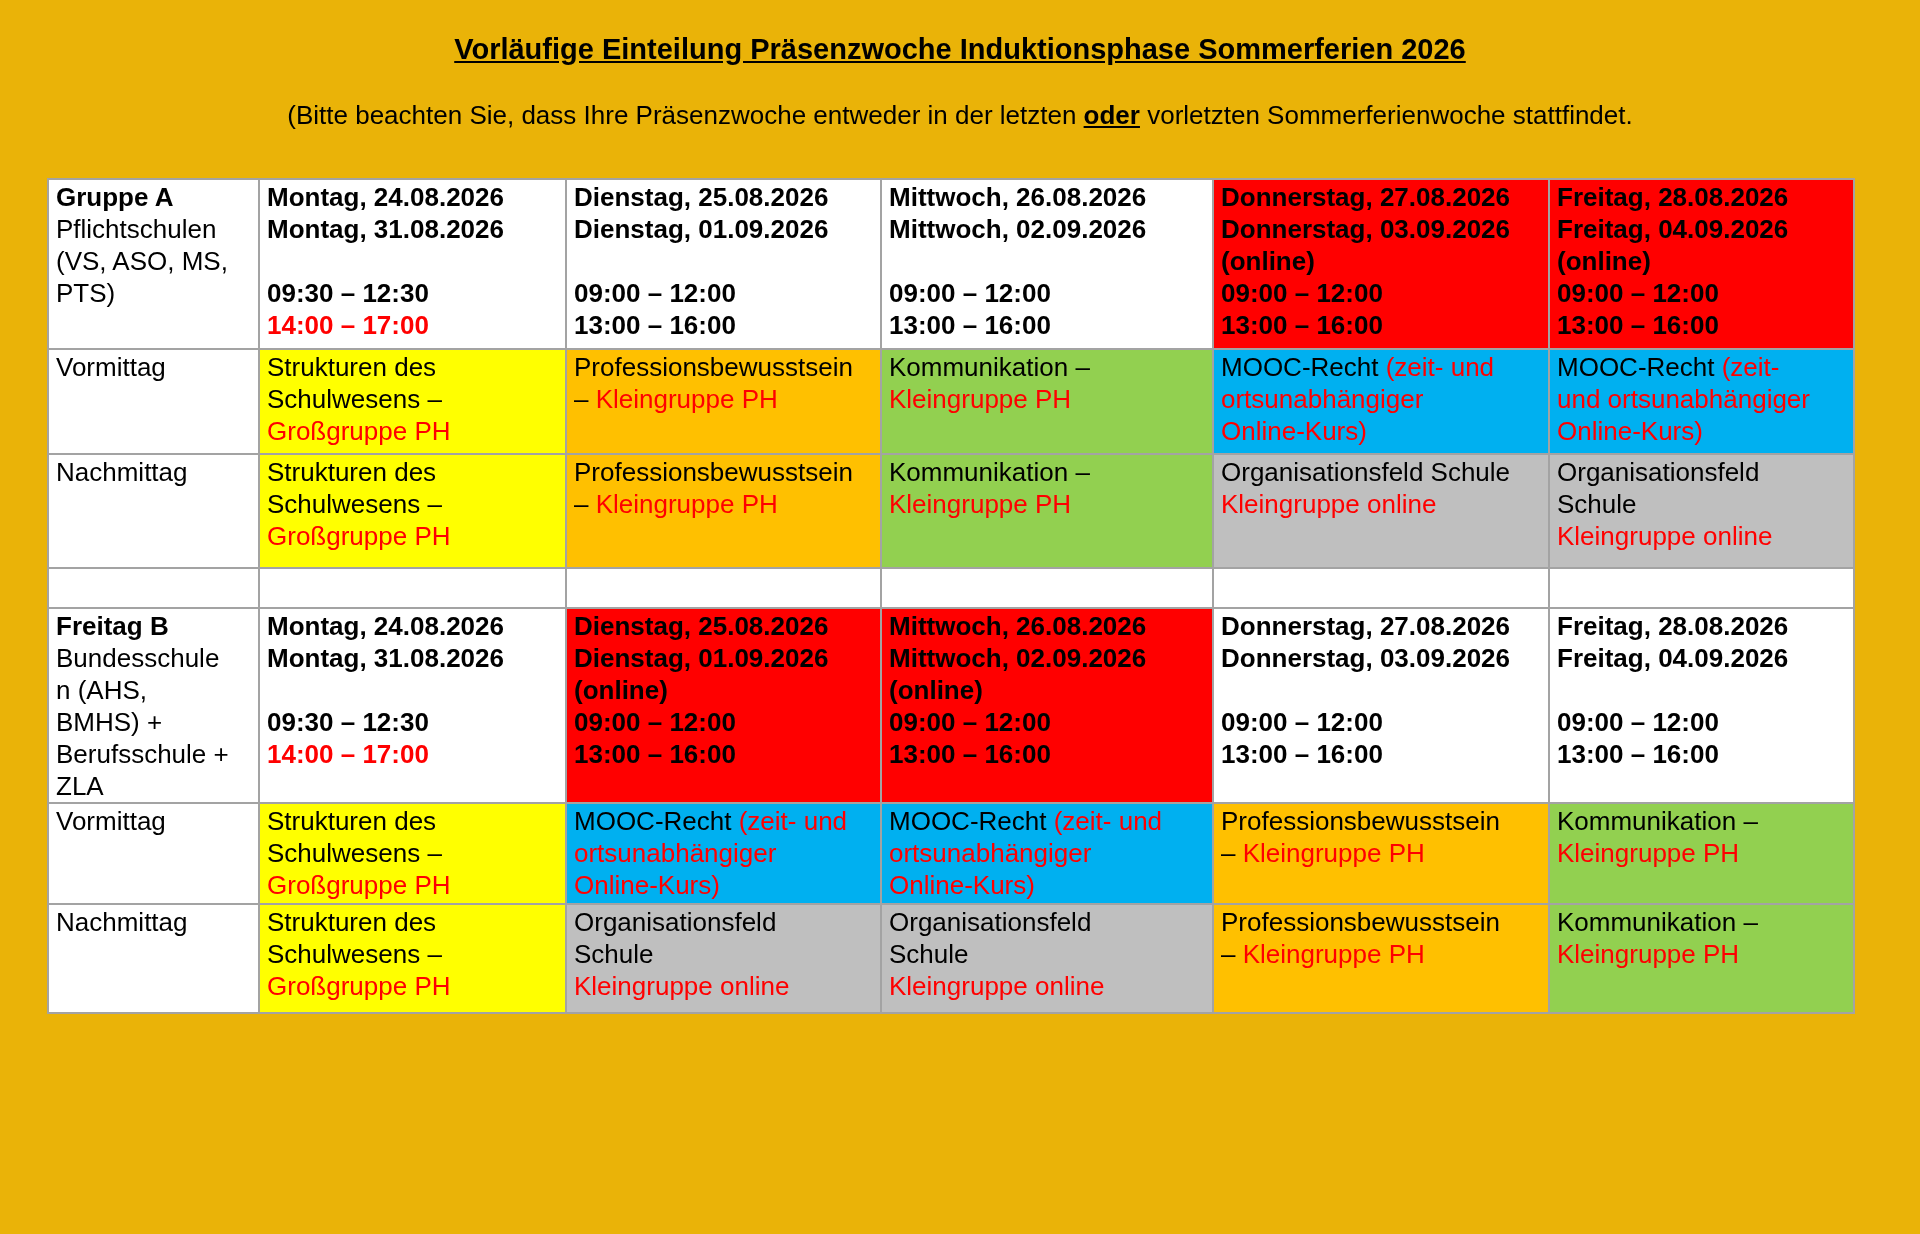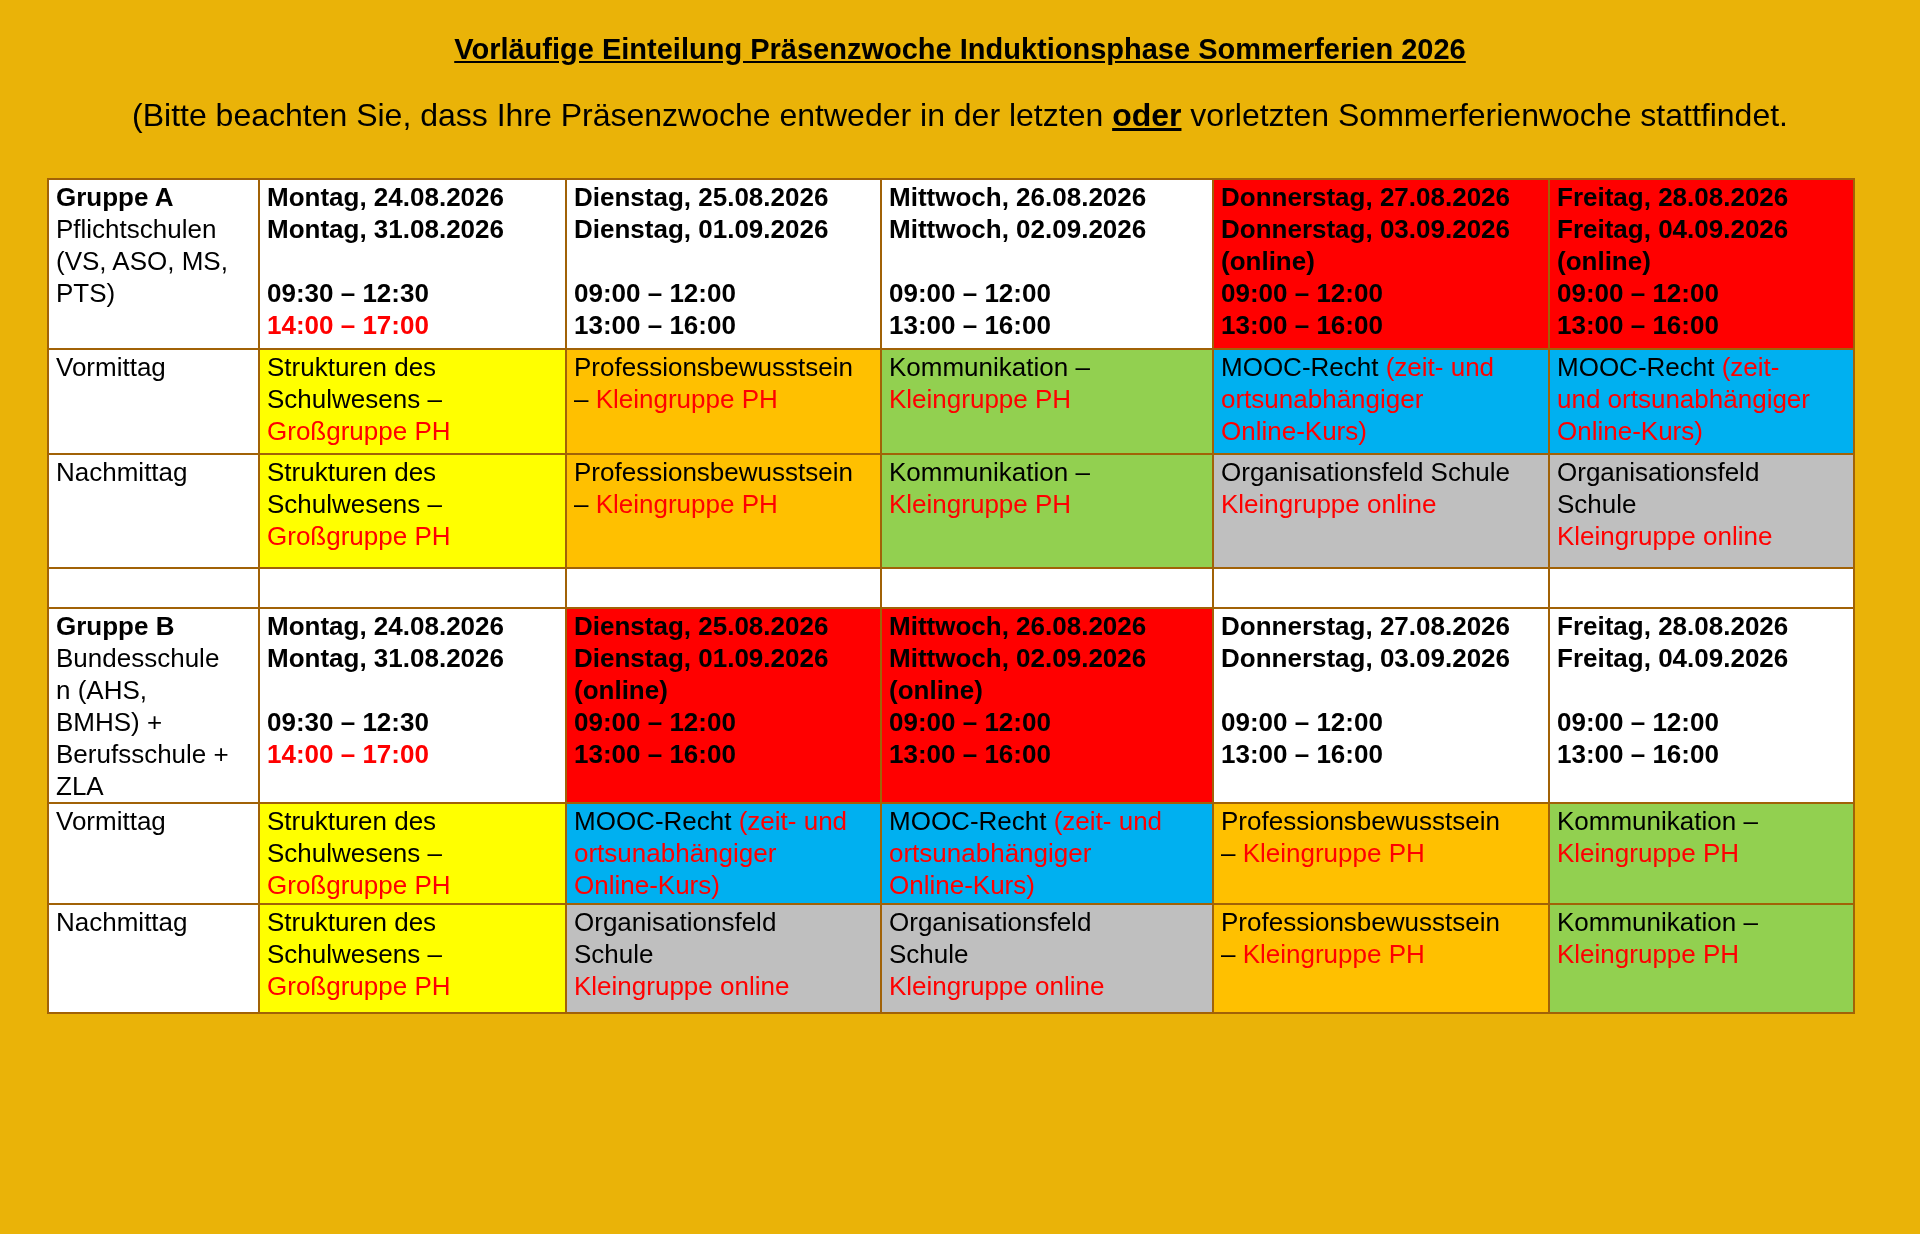--- a/index.html
+++ b/index.html
@@ -4,30 +4,30 @@
 <style>
   html, body { margin: 0; padding: 0; background: #ffffff; }
   body { font-family: "Liberation Sans", sans-serif; color: #000000; }
   .page { width: 1920px; height: 1234px; position: relative; background: #eab308; overflow: hidden; }
   .title {
     text-align: center; padding-top: 32px; margin: 0;
     font-size: 29px; font-weight: bold; line-height: 34px;
   }
   .title .title-text { text-decoration: underline; }
   .sub {
-    text-align: center; font-size: 32px; line-height: 32px; margin: 0;
+    text-align: center; font-size: 26px; line-height: 32px; margin: 0;
   }
   .sub1 { margin-top: 33px; }
   .sub2 { margin-top: 16px; }
   table.schedule {
     border-collapse: collapse; table-layout: fixed;
     margin-left: 47px; margin-top: 47px;
   }
   table.schedule td {
-    border: 2px solid #a16207;
+    border: 2px solid #a3a3a3;
     vertical-align: top;
     padding: 1px 7px 0 7px;
     font-size: 26px;
     line-height: 32px;
     white-space: pre-line;
     overflow: hidden;
   }
   .run { display: inline; }
 </style>
 </head>
@@ -111,21 +111,21 @@
         </tr>
         <tr style="height: 40px;">
           <td style="background-color: rgb(255, 255, 255);"></td>
           <td style="background-color: rgb(255, 255, 255);"></td>
           <td style="background-color: rgb(255, 255, 255);"></td>
           <td style="background-color: rgb(255, 255, 255);"></td>
           <td style="background-color: rgb(255, 255, 255);"></td>
           <td style="background-color: rgb(255, 255, 255);"></td>
         </tr>
         <tr style="height: 195px;">
-          <td style="background-color: rgb(255, 255, 255);"><span class="run" style="font-weight: bold;">Gruppe B</span><span class="run">
+          <td style="background-color: rgb(255, 255, 255);"><span class="run" style="font-weight: bold;">Freitag B</span><span class="run">
 Bundesschule
 n (AHS,
 BMHS) +
 Berufsschule +
 ZLA</span></td>
           <td style="background-color: rgb(255, 255, 255);"><span class="run" style="font-weight: bold;">Montag, 24.08.2026
 Montag, 31.08.2026
 
 09:30 – 12:30
 </span><span class="run" style="font-weight: bold; color: rgb(255, 0, 0);">14:00 – 17:00</span></td>

